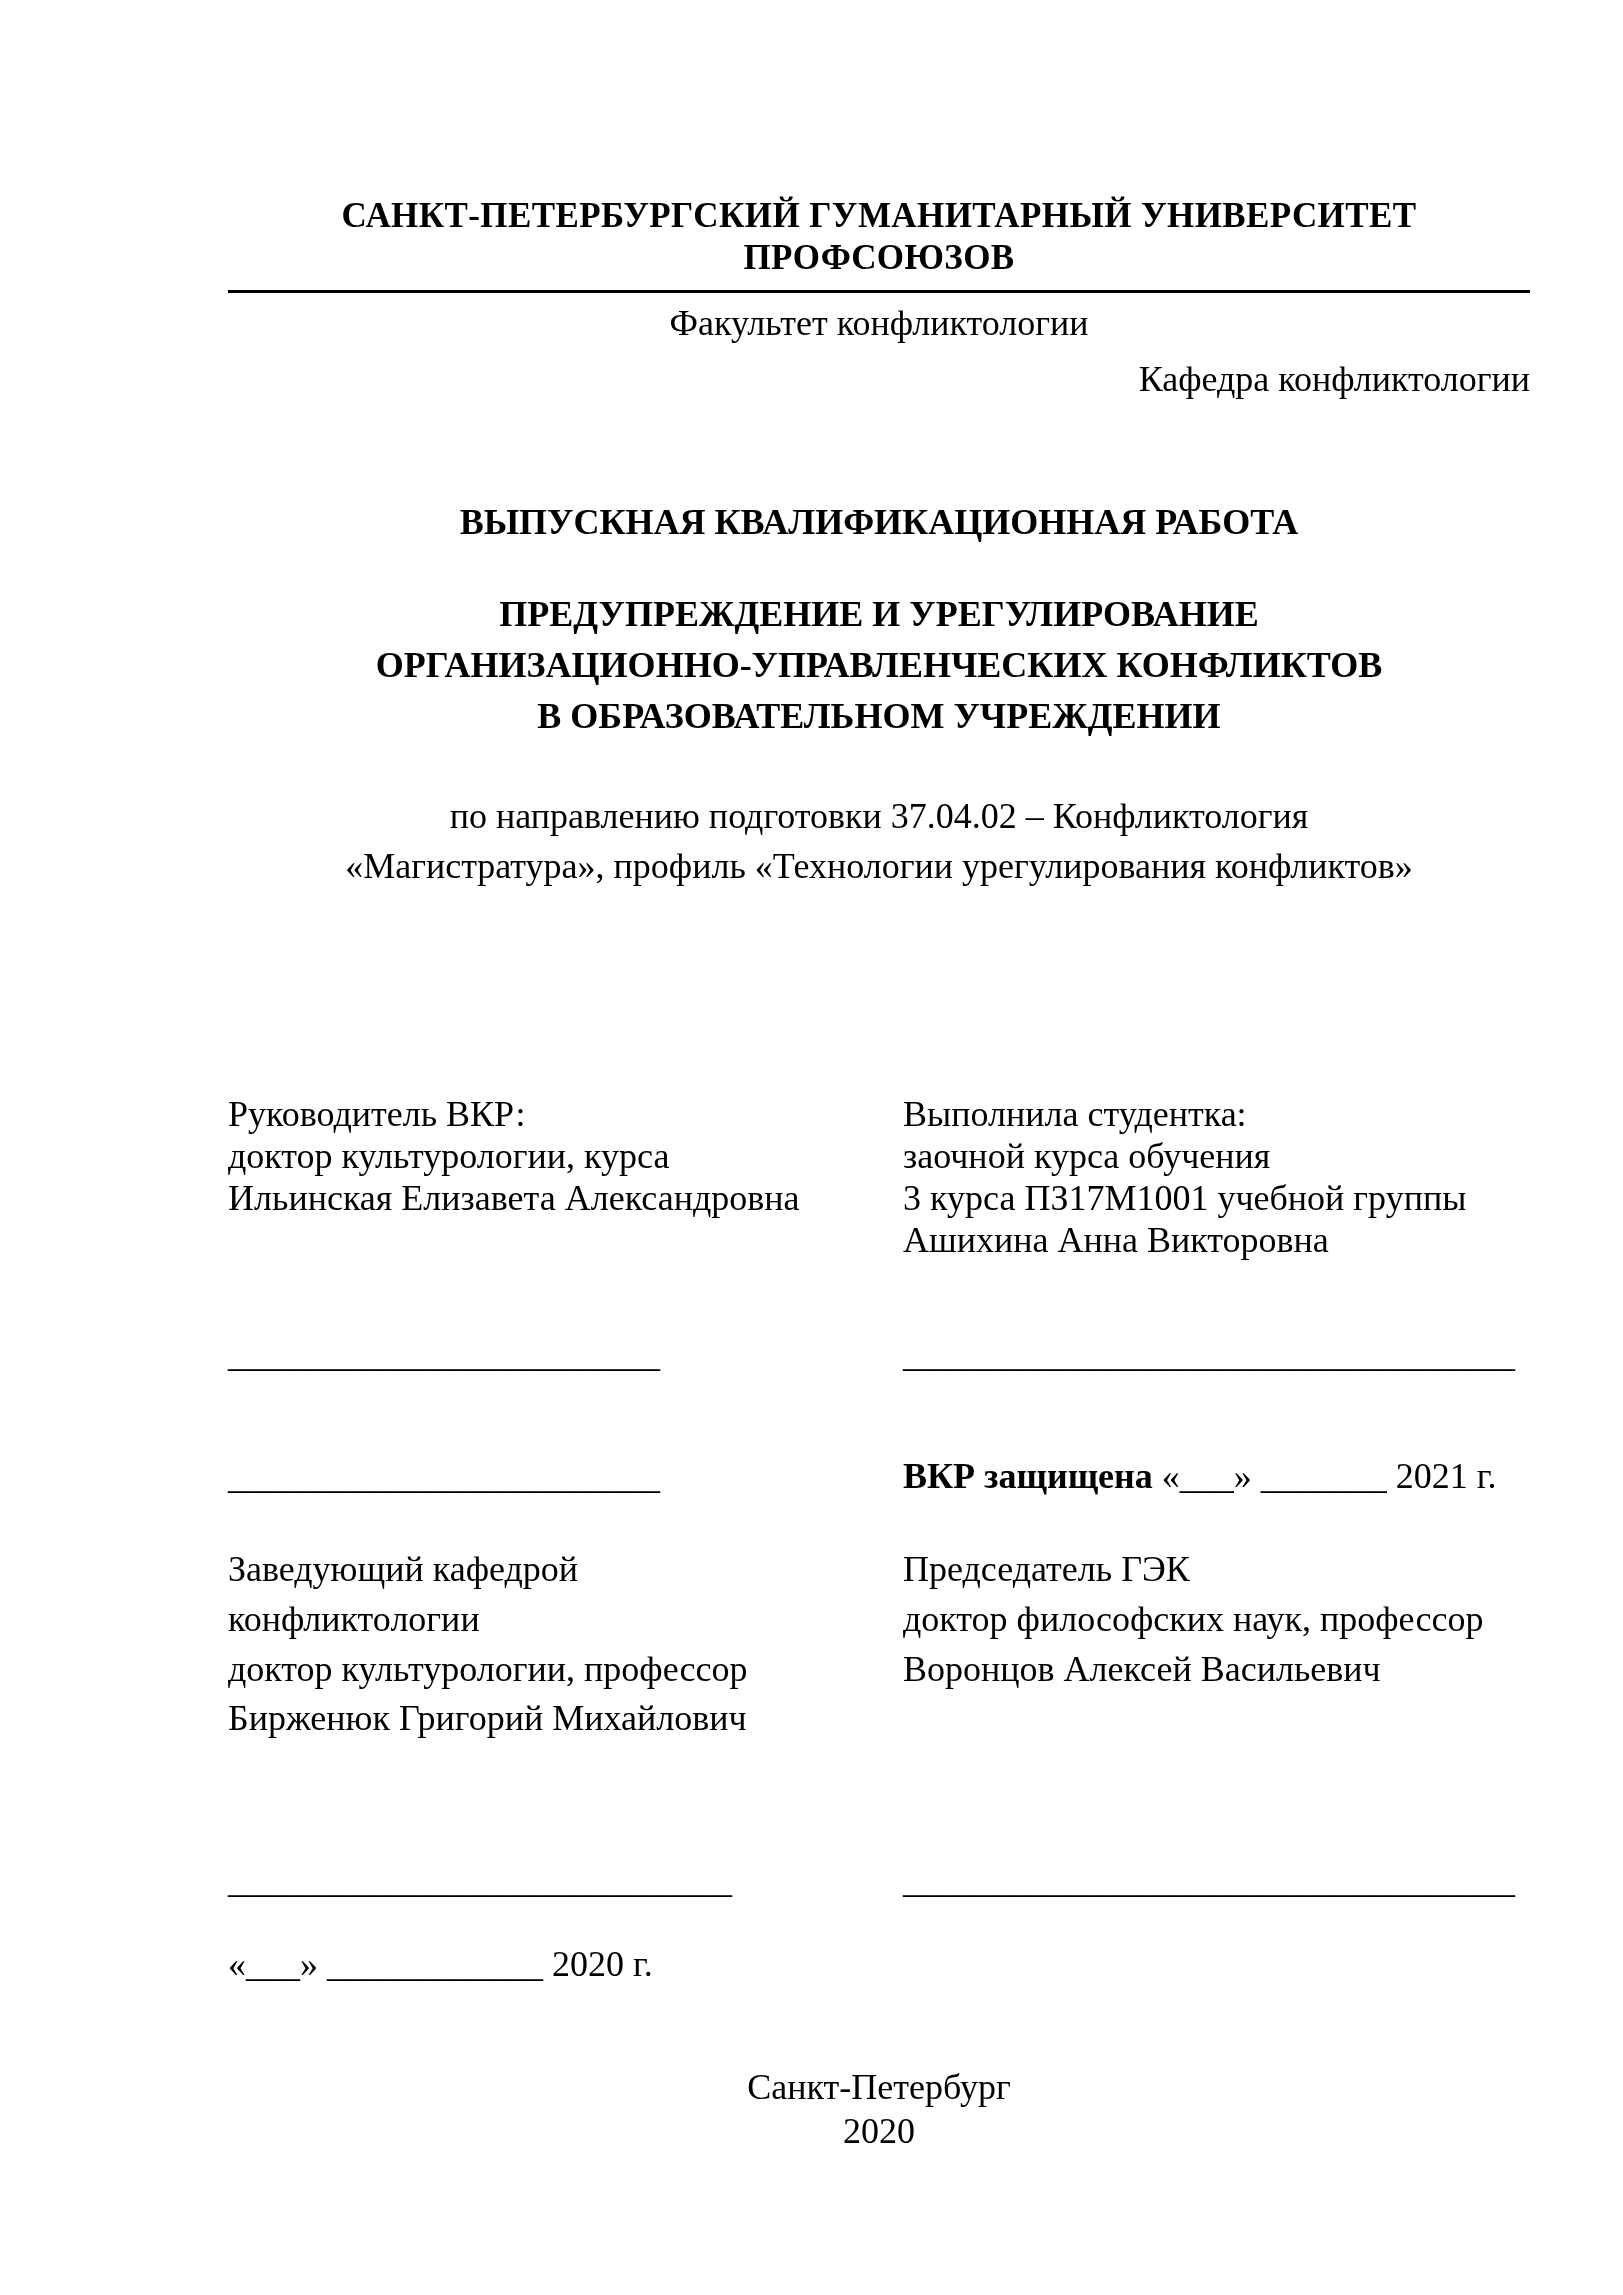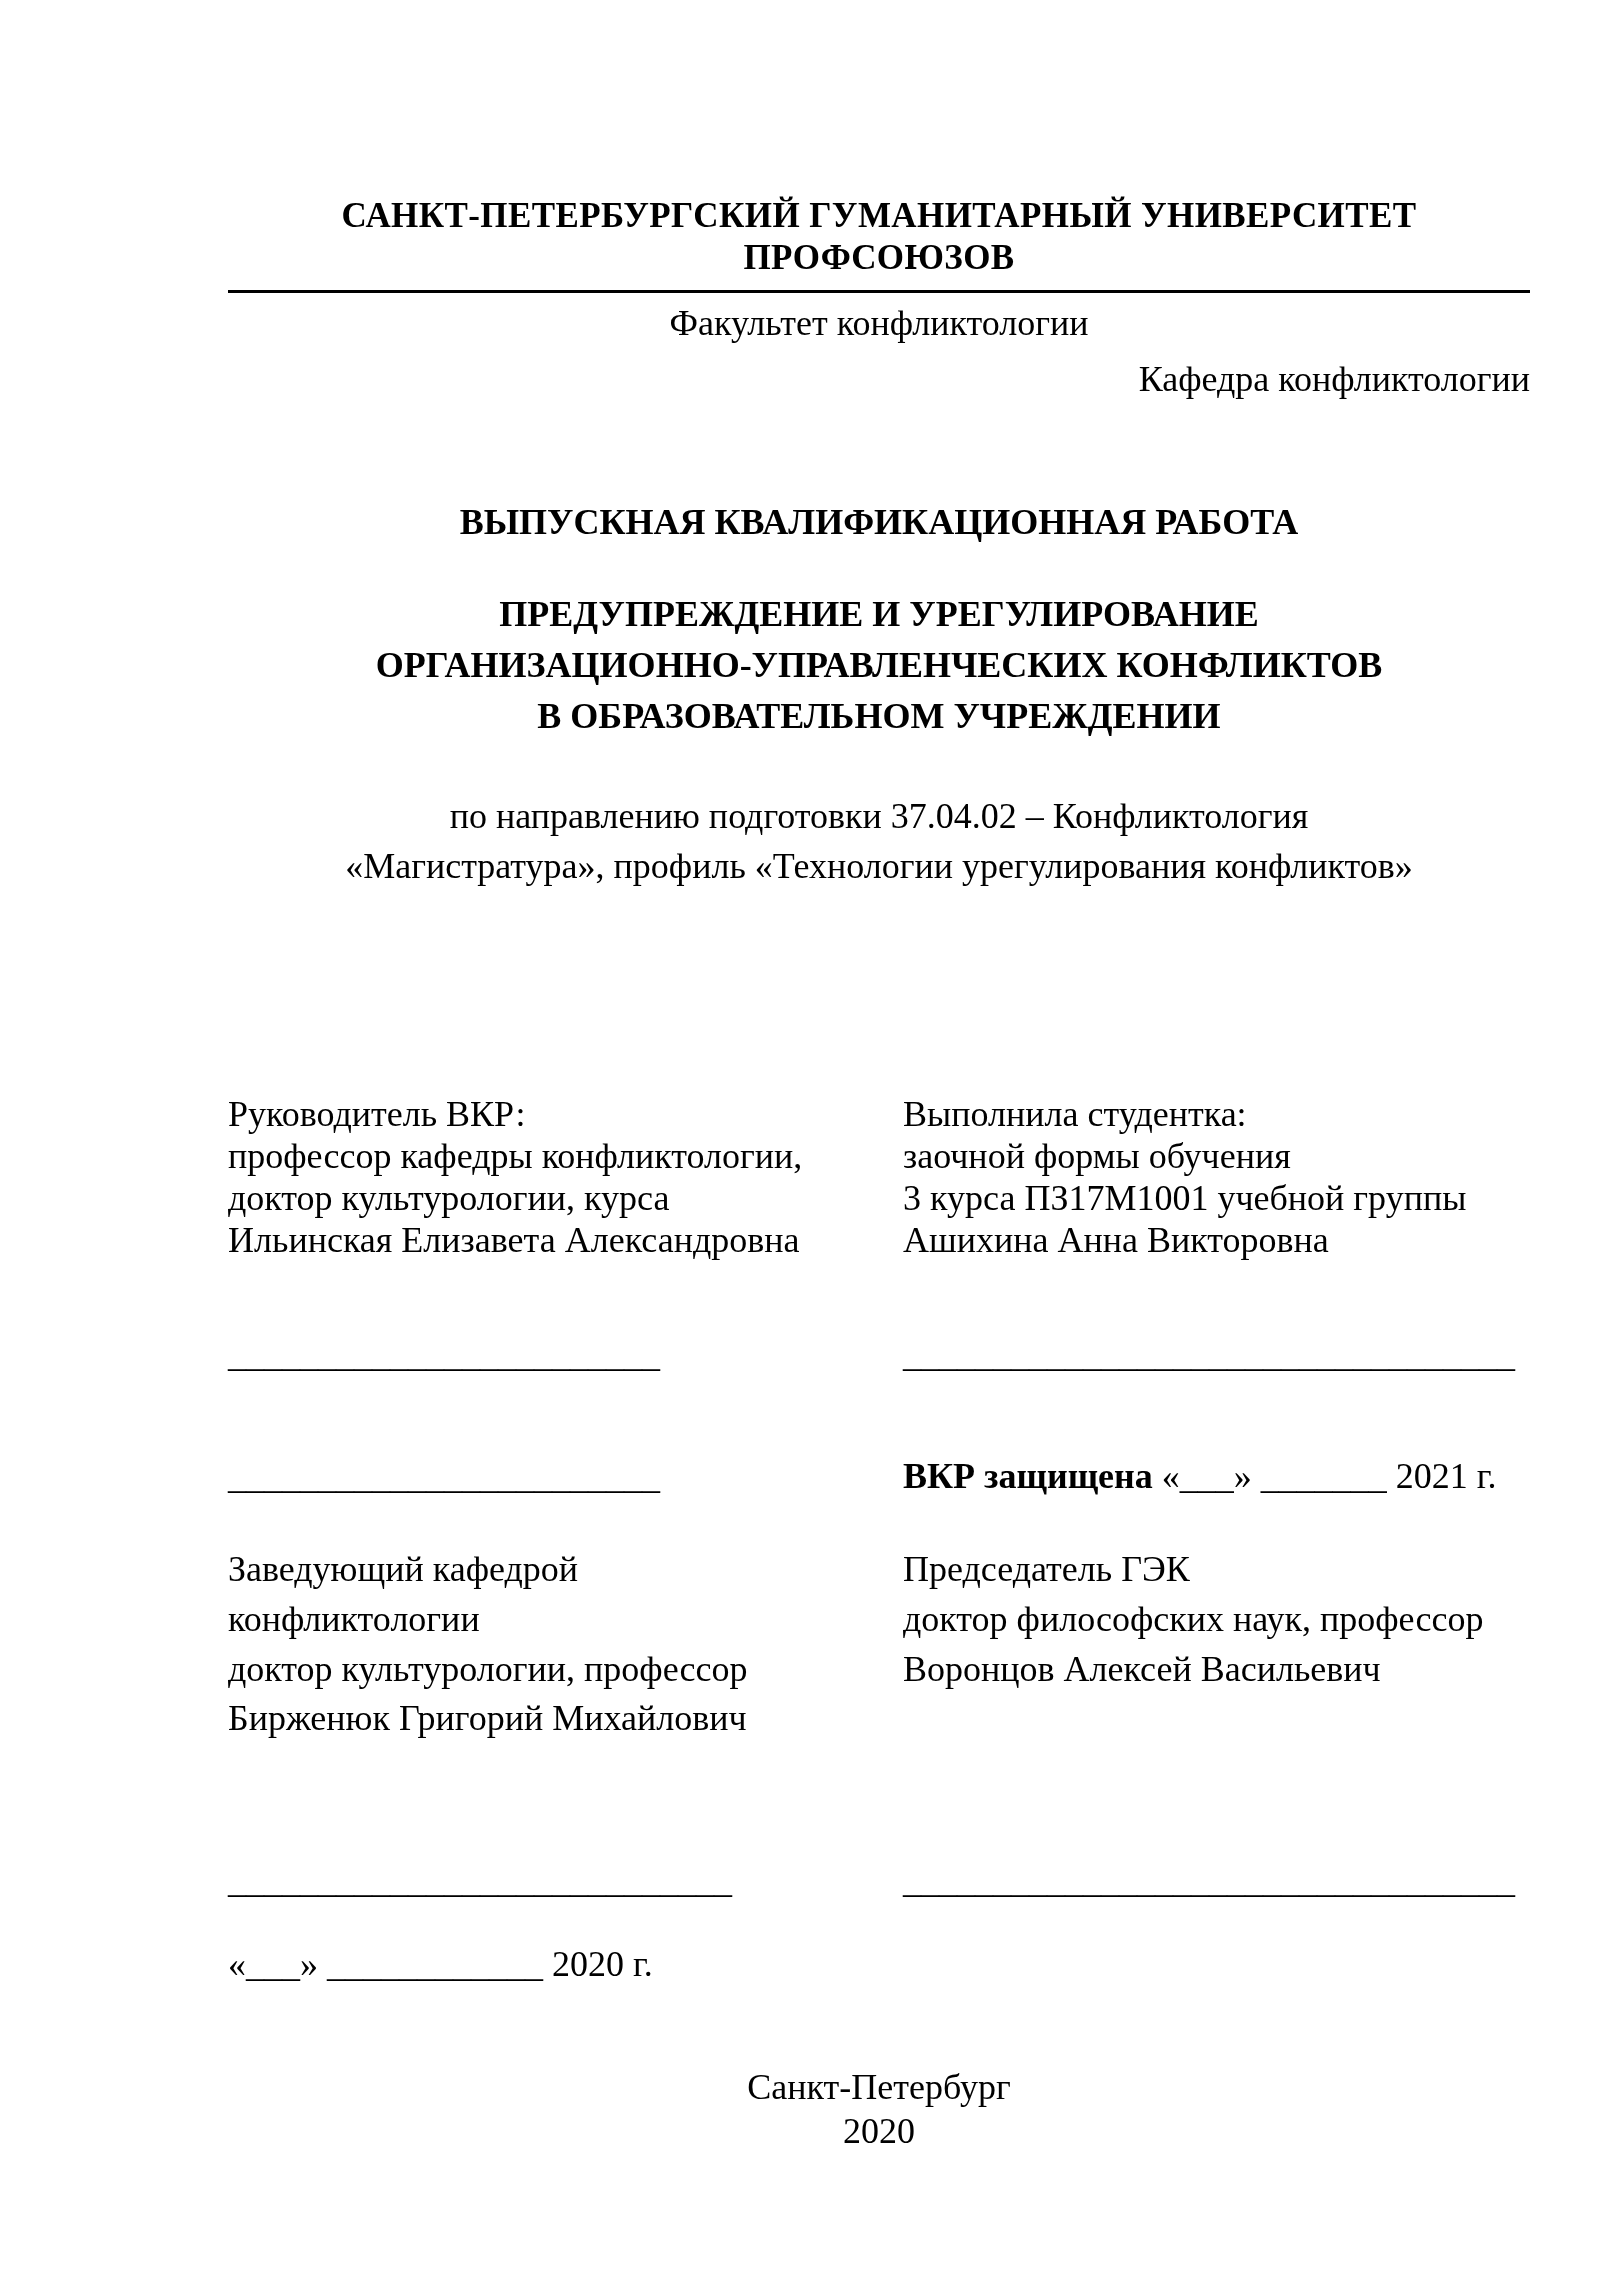--- a/index.html
+++ b/index.html
@@ -99,27 +99,26 @@
   </div>
 
   <div class="program txt">
     <div>по направлению подготовки 37.04.02 – Конфликтология</div>
     <div>«Магистратура», профиль «Технологии урегулирования конфликтов»</div>
   </div>
 
   <div class="row people-row txt">
     <div class="col-left people-block">
       <div>Руководитель ВКР:</div>
-      <div>профессор кафедры конфликтологии,</div>
       <div>доктор культурологии, курса</div>
       <div>Ильинская Елизавета Александровна</div>
     </div>
     <div class="col-right people-block">
       <div>Выполнила студентка:</div>
-      <div>заочной формы обучения</div>
+      <div>заочной курса обучения</div>
       <div>3 курса ПЗ17М1001 учебной группы</div>
       <div>Ашихина Анна Викторовна</div>
     </div>
   </div>
 
   <div class="row sig-row-1 txt">
     <div class="col-left sig-line">________________________</div>
     <div class="col-right sig-line">__________________________________</div>
   </div>
 

